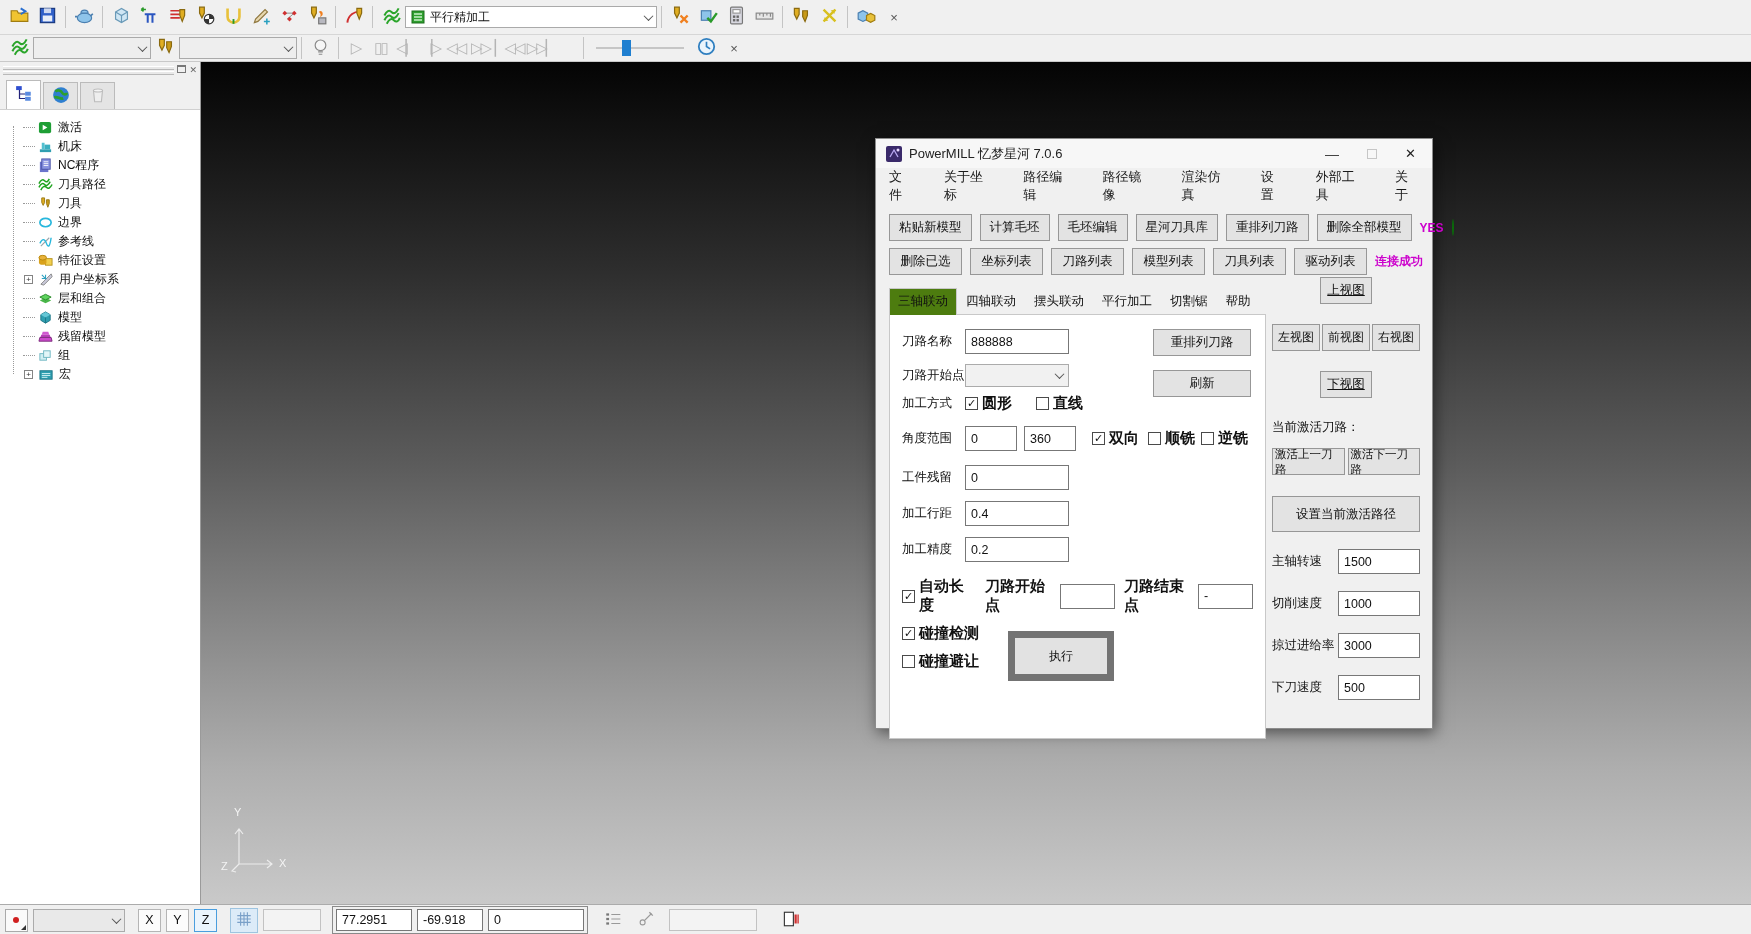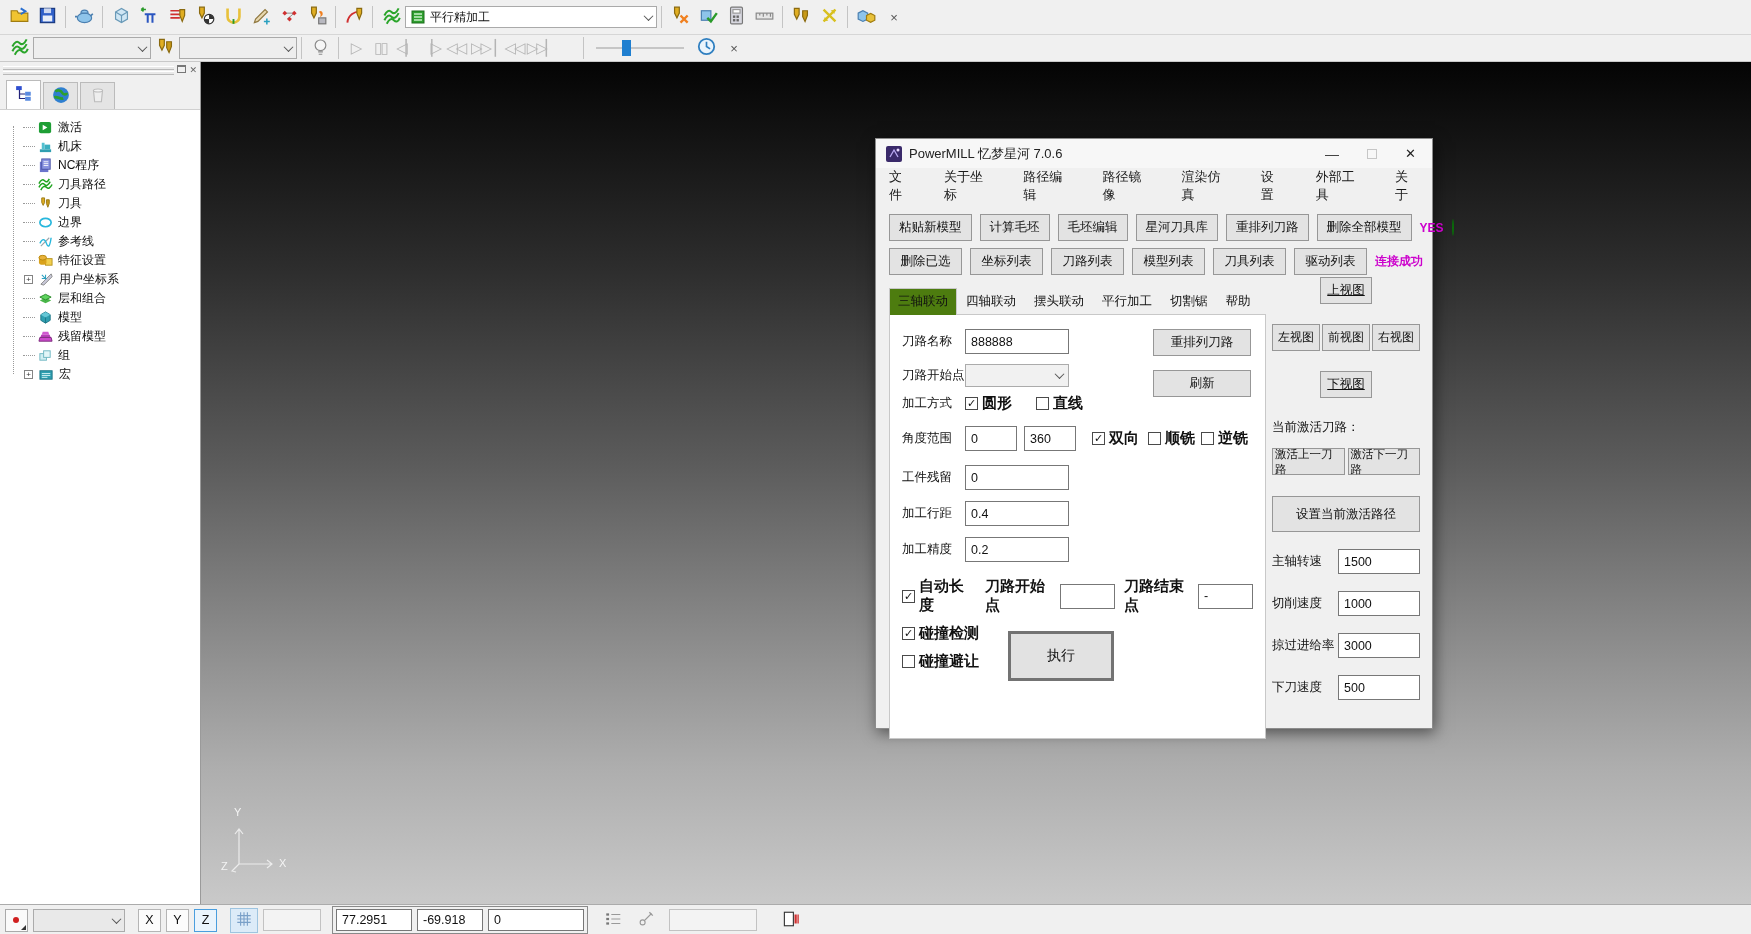--- a/index.html
+++ b/index.html
@@ -72,21 +72,21 @@
   .dtab.active { background:#4d7c0f; border-color:#c8c8c8; padding-bottom:5px; margin-bottom:-1px;text-align:right; }
   .tabpanel { width:377px; margin-left:13px; height:425px; background:#fff; border:1px solid #c8c8c8; position:relative; padding:14px 12px 0 12px; }
   .frow { display:flex; align-items:center; }
   .flabel { width:63px; font-size:12.5px; flex:0 0 63px; }
   .inp { border:1px solid #777; background:#fff; height:25px; display:flex; align-items:center; padding:0 5px; font-size:12.5px; }
   .w104 { width:104px; } .w52 { width:52px; } .w58 { width:58px; }
   .fsel { width:104px; height:23px; border:1px solid #ababab; background:#f1f1f1; display:flex; align-items:center; justify-content:flex-end; padding-right:5px; }
   .cb { width:13px; height:13px; border:1px solid #4a4a4a; background:#fff; font-size:11px; line-height:11px; text-align:center; color:#111; flex:0 0 13px; }
   .cblab { font-size:15px; margin:0 0 0 4px;font-weight:bold; }
   .panelbtn { position:absolute; background:#e3e3e3; border:1px solid #979797; font-size:12.5px; display:flex; align-items:center; justify-content:center; }
-  .execbtn { position:absolute; left:118px; top:316px; width:106px; height:50px; background:#e2e2e2; border:3px solid #737373; font-size:14px; display:flex; align-items:center; justify-content:center; }
+  .execbtn { position:absolute; left:118px; top:316px; width:106px; height:50px; background:#e2e2e2; border:7px solid #737373; font-size:12px; display:flex; align-items:center; justify-content:center; }
 
   .rightcol { position:absolute; right:12px; top:138px; width:148px; }
   .rbtn { background:#e3e3e3; border:1px solid #979797; height:27px; font-size:12.5px; display:flex; align-items:center; justify-content:center; }
   .vc { width:52px; margin:0 auto;text-decoration:underline; }
   .vrow { display:flex; gap:2px; margin-top:20px; }
   .vrow .rbtn { flex:1; font-size:12px; }
   .rlabel { margin-top:21px; font-size:12.5px; }
   .prow { display:flex; gap:3px; margin-top:12px; }
   .prow .rbtn { flex:1; font-size:11.5px; padding:0 2px; }
   .setbtn { margin-top:21px; height:36px; font-size:12.5px; }

